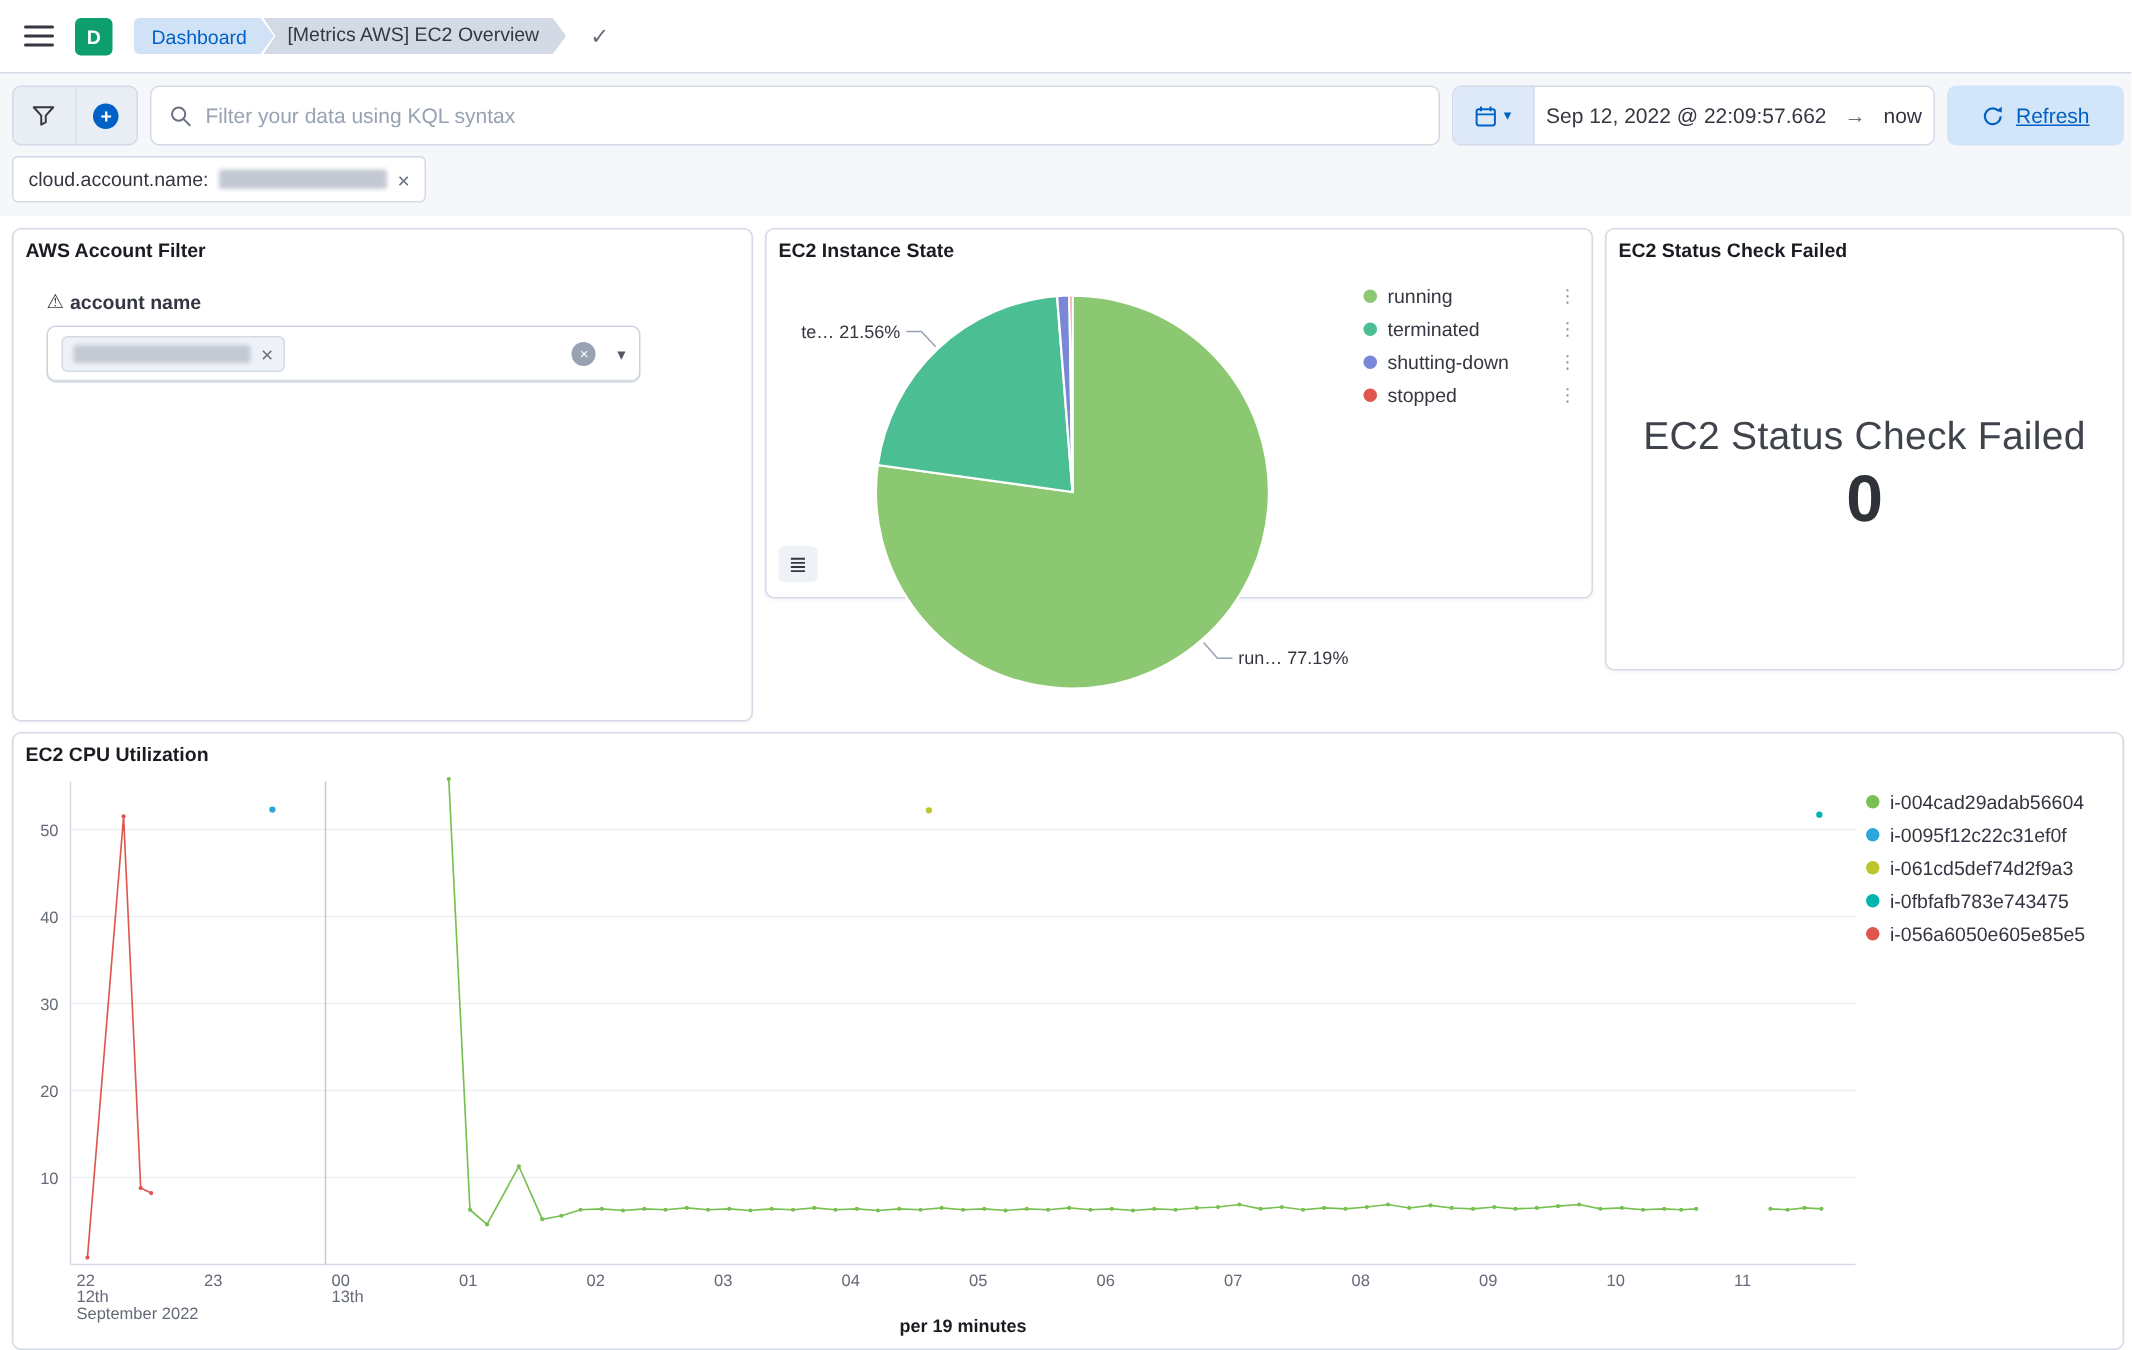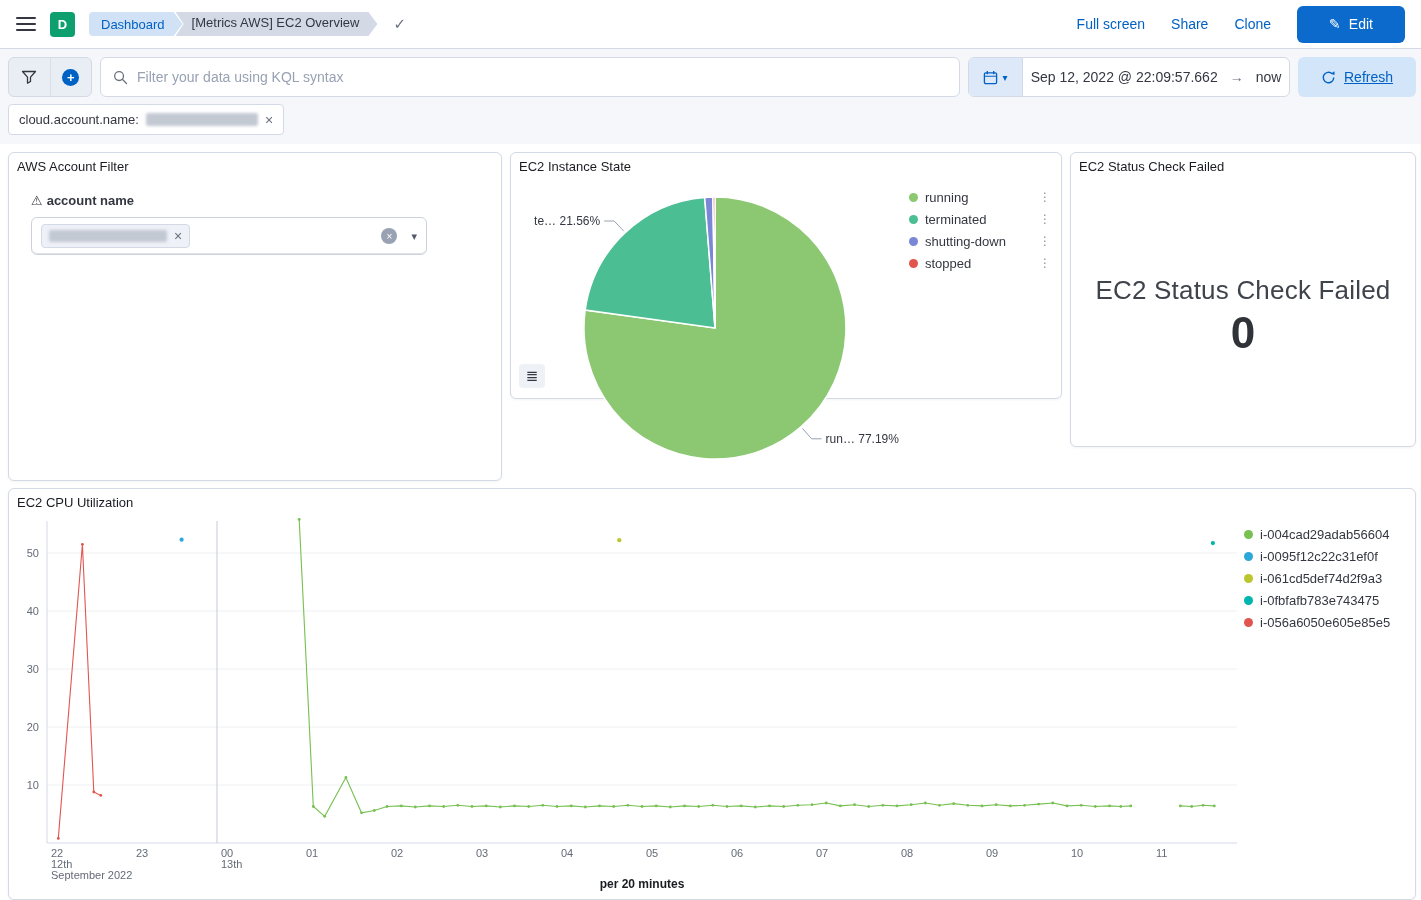--- a/index.html
+++ b/index.html
@@ -36,21 +36,21 @@
   .time-btn{background:none;border:none;font-size:14px;color:#343741;cursor:pointer}
   .arrow-sep{color:#69707d}
   .refresh-btn{position:absolute;left:1298px;top:8px;width:118px;height:40px;background:#d3e5f8;color:#0061c5;border:none;border-radius:6px;display:flex;align-items:center;justify-content:center;gap:8px;font-size:14px;font-weight:500;cursor:pointer}
   .refresh-btn .lbl{text-decoration:underline}
   .filter-pill{position:absolute;left:8px;top:55px;height:31px;background:#fff;border:1px solid #d3dae6;border-radius:4px;display:inline-flex;align-items:center;padding:0 10px;gap:7px;font-size:13px;cursor:pointer}
   .redacted{display:inline-block;background:#c3c9d3;border-radius:2px;filter:blur(1.5px)}
   .pill-x{color:#69707d;font-size:14px;background:none;border:none;cursor:pointer;line-height:1}
 
   
   .panel{position:absolute;background:#fff;border:1px solid #d3dae6;border-radius:6px;box-shadow:0 1px 3px rgba(0,0,0,.05)}
-  .panel-title{position:absolute;top:6px;left:8px;font-size:13px;font-weight:400;color:#1a1c21;z-index:3}
+  .panel-title{position:absolute;top:6px;left:8px;font-size:13px;font-weight:700;color:#1a1c21;z-index:3}
   #panel-account{left:8px;top:152px;width:494px;height:329px}
   #panel-pie{left:510px;top:152px;width:552px;height:247px}
   #panel-metric{left:1070px;top:152px;width:346px;height:295px}
   #panel-cpu{left:8px;top:488px;width:1408px;height:412px}
 
   
   .field-label{position:absolute;left:22px;top:40px;display:flex;align-items:center;gap:4px;font-size:13px;font-weight:700;color:#343741}
   .warn{font-size:13px;color:#343741}
   .combo{position:absolute;left:22px;top:64px;width:396px;height:38px;background:#fff;border:1px solid #ccd3de;border-radius:6px;box-shadow:inset 0 -1px 0 rgba(105,112,125,.2);display:flex;align-items:center;padding:0 9px;gap:8px;cursor:pointer}
   .combo-pill{background:#eef1f7;border:1px solid #d3dae6;border-radius:4px;height:24px;display:flex;align-items:center;gap:7px;padding:0 7px;font-size:13px}
@@ -89,29 +89,20 @@
         <rect x="0" y="7" width="20" height="2" rx="1" fill="#343741"></rect>
         <rect x="0" y="13" width="20" height="2" rx="1" fill="#343741"></rect>
       </svg>
     </button>
     <div class="space-badge" style="background: rgb(14, 159, 110);">D</div>
     <nav class="crumbs">
       <span class="crumb crumb-first">Dashboard</span>
       <span class="crumb crumb-last">[Metrics AWS] EC2 Overview</span>
     </nav>
     <span class="save-check">✓</span>
-    <div class="header-actions">
-      <button class="hlink">Full screen</button>
-      <button class="hlink">Share</button>
-      <button class="hlink">Clone</button>
-      <button class="edit-btn" style="background: rgb(11, 106, 203);">
-        <span class="pencil">✎</span>
-        <span>Edit</span>
-      </button>
-    </div>
   </header>
 
   <div class="toolbar">
     <div class="icon-group">
       <button class="cell">
         <svg width="16" height="15" viewBox="0 0 16 15">
           <path d="M1.5 1.5h13l-5 5.6v4.4l-3 1.6V7.1z" fill="none" stroke="#343741" stroke-width="1.3" stroke-linejoin="round"></path>
         </svg>
       </button>
       <button class="cell">
@@ -343,16 +334,16 @@
         </div>
         <div class="legend-row">
           <span class="dot" style="background: rgb(0, 181, 173);"></span>
           <span>i-0fbfafb783e743475</span>
         </div>
         <div class="legend-row">
           <span class="dot" style="background: rgb(224, 86, 79);"></span>
           <span>i-056a6050e605e85e5</span>
         </div>
       </div>
-    <div class="cpu-xlabel">per 20 minutes</div>
+    <div class="cpu-xlabel">per 19 minutes</div>
   </section>
 
 </div>
 
 </body></html>

